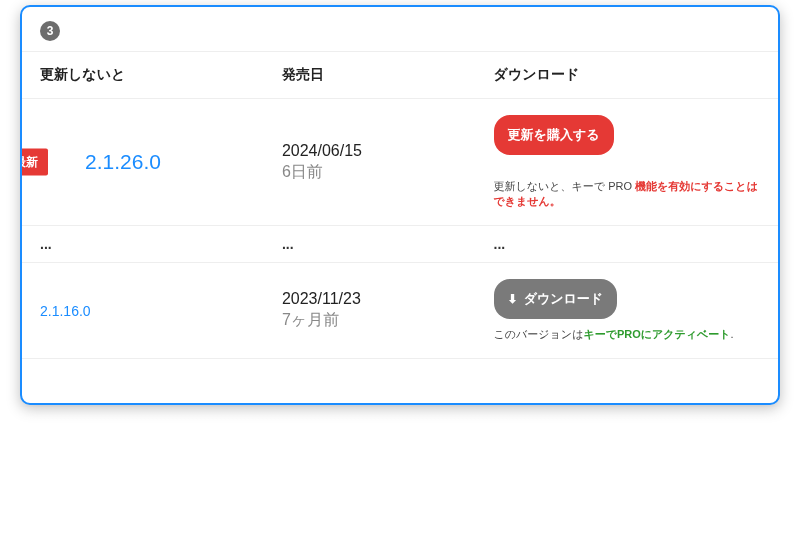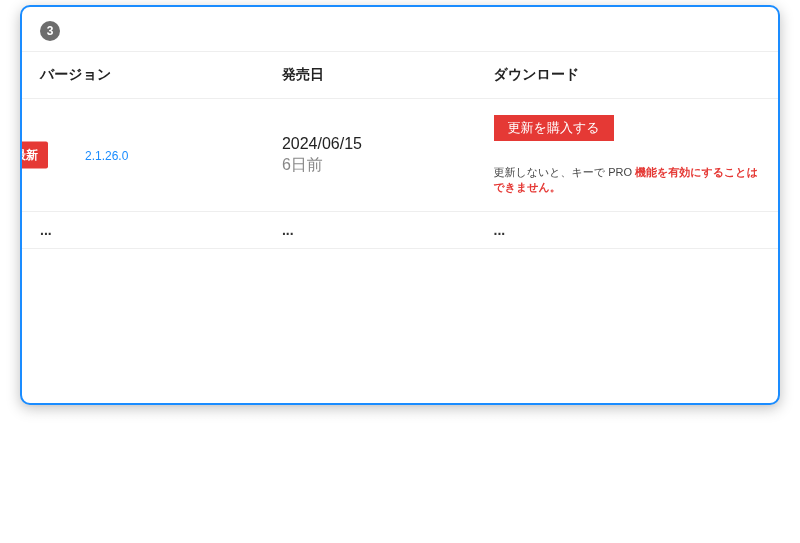--- a/index.html
+++ b/index.html
@@ -66,21 +66,21 @@
     font-size: 14px;
   }
   .col-ver { width: 32%; }
   .col-date { width: 28%; }
   .col-dl { width: 40%; }
   .ver-link {
     color: #1a8cff;
     font-weight: 500;
     cursor: pointer;
   }
-  .ver-link.lg { font-size: 12px; }
+  .ver-link.lg { font-size: 21px; }
   .date-main {
     font-size: 16px;
     color: #222;
     font-weight: 500;
   }
   .date-sub {
     font-size: 16px;
     color: #888;
     margin-top: 2px;
   }
@@ -107,27 +107,27 @@
     width: 0; height: 0;
     border-left: 6px solid transparent;
     border-right: 6px solid transparent;
     border-top: 6px solid #a31313;
   }
   .ribbon + .ver-link { margin-left: 45px; display: inline-block; }
   .btn {
     display: inline-flex;
     align-items: center;
     gap: 6px;
-    padding: 4px 14px;
-    border-radius: 0;
+    padding: 11px 14px;
+    border-radius: 16px;
     font-size: 13px;
     color: #fff;
     border: none;
     cursor: pointer;
-    font-weight: 400;
+    font-weight: 700;
   }
   .btn-red { background: #e53935; }
   .btn-gray { background: #7a7a7a; }
   .dl-icon {
     font-size: 12px;
   }
   .note-red {
     font-size: 11px;
     color: #444;
     margin-top: 24px;
@@ -164,21 +164,21 @@
 </head>
 <body>
 
 <div class="card">
   <div class="card-header">
     <div class="step-badge">3</div>
   </div>
   <table class="tbl">
     <thead>
       <tr>
-        <th class="col-ver">バージョン</th>
+        <th class="col-ver">更新しないと</th>
         <th class="col-date">発売日</th>
         <th class="col-dl">ダウンロード</th>
       </tr>
     </thead>
     <tbody>
 
       <tr>
         <td class="ribbon-wrap">
           <div class="ribbon">最新</div>
           <span class="ver-link lg">2.1.26.0</span>
@@ -196,20 +196,38 @@
           </div>
         </td>
       </tr>
 
       <tr class="ellipsis-row">
         <td>...</td>
         <td>...</td>
         <td>...</td>
       </tr>
 
+      <tr>
+        <td>
+          <span class="ver-link">2.1.16.0</span>
+        </td>
+        <td>
+          <div class="date-main">2023/11/23</div>
+          <div class="date-sub">7ヶ月前</div>
+        </td>
+        <td>
+          <button class="btn btn-gray">
+            <span class="dl-icon">⬇</span>
+            <span>ダウンロード</span>
+          </button>
+          <div class="note-green">
+            <span>このバージョンは</span><span class="hl">キーでPROにアクティベート</span><span>.</span>
+          </div>
+        </td>
+      </tr>
 
     </tbody>
   </table>
 </div>
 
 <div class="reflection">
   
 </div>
 
 </body></html>

